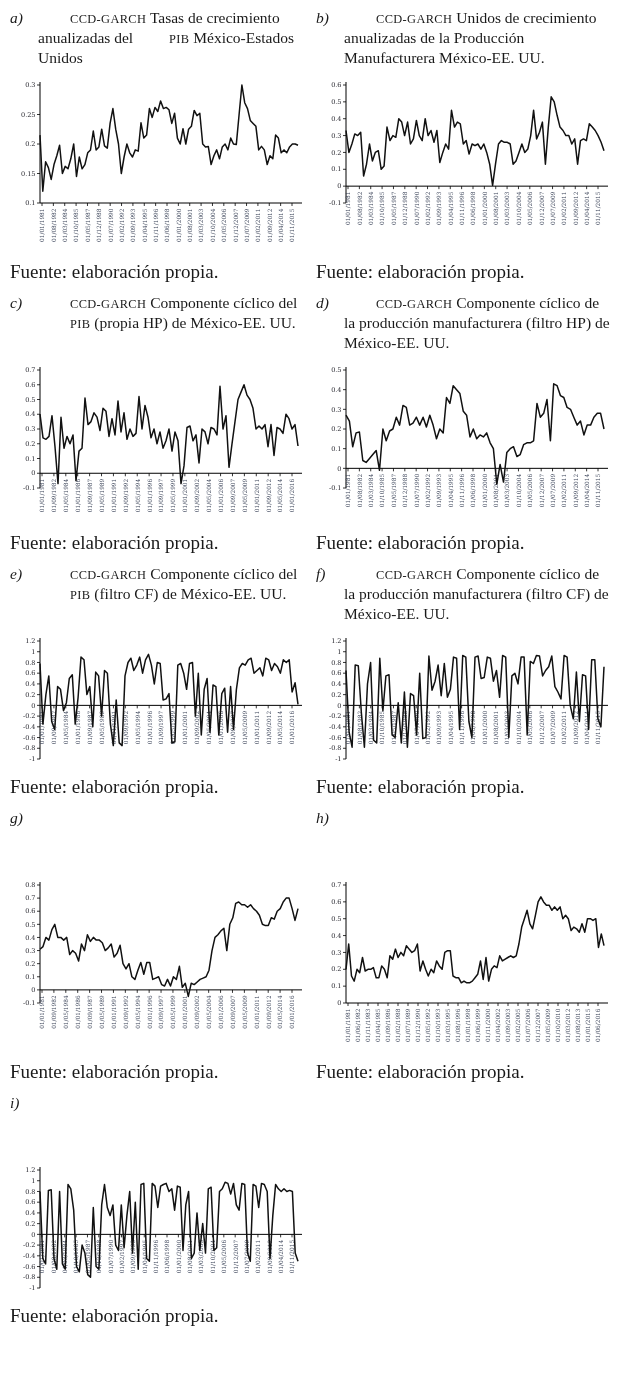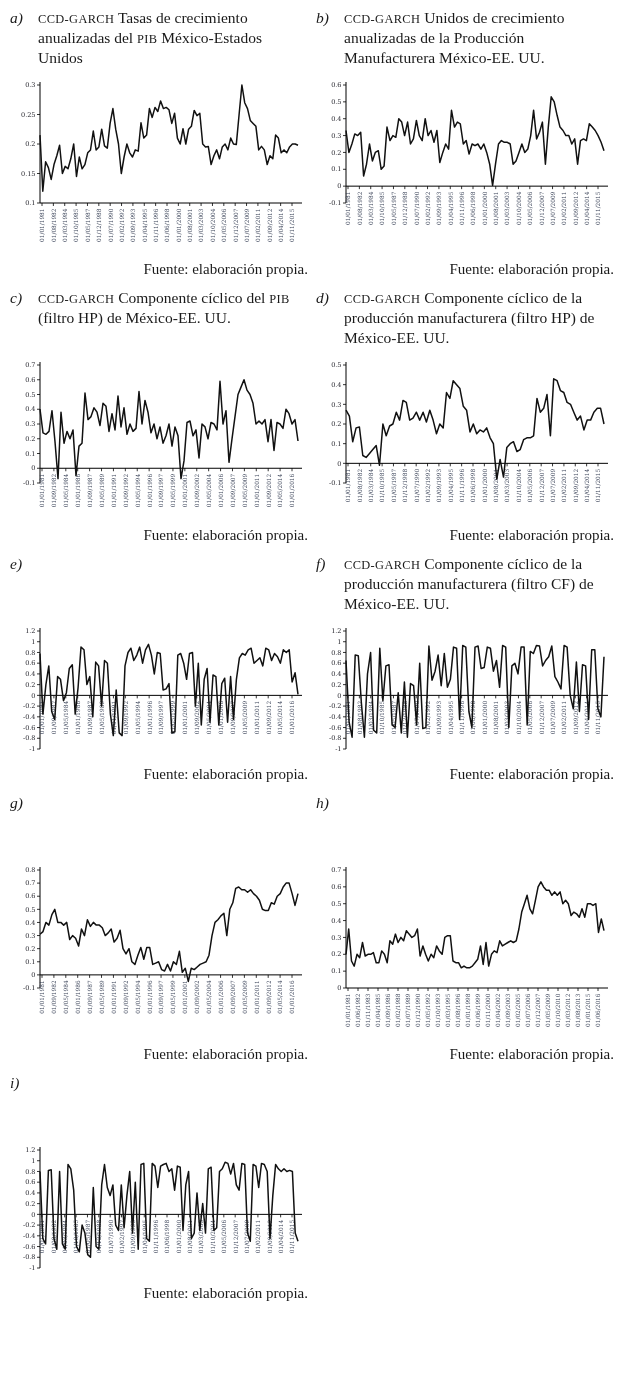--- a/index.html
+++ b/index.html
@@ -11,23 +11,23 @@
   }
   .grid{
     display:grid;
     grid-template-columns:298px 298px;
     column-gap:8px; row-gap:10px;
   }
   .panel{display:flex;flex-direction:column;}
   .panel-head{display:flex;align-items:flex-start;min-height:66px;margin-bottom:4px;}
   .letter{flex:0 0 28px;font-style:italic;font-size:15.5px;line-height:1.28;}
   .ptitle{flex:1;font-size:15.5px;line-height:1.28;}
-  .ptitle .sc{font-size:0.8em;letter-spacing:0.03em;}
+  .ptitle .sc{font-size:0.8em;letter-spacing:0.03em;margin-left:32px;}
   .chart{display:block;margin-left:2px;}
-  .fuente{margin-top:auto;padding-top:8px;font-size:15px;text-align:right;}
+  .fuente{margin-top:auto;padding-top:8px;font-size:19px;}
   svg text{font-family:"DejaVu Serif","Liberation Serif",serif;}
 </style>
 </head>
 <body>
 
 <div class="page">
   <div class="grid">
 
     <section class="panel">
       <div class="panel-head">
@@ -169,21 +169,21 @@
           <line x1="280" y1="108.14285714285715" x2="280" y2="111.14285714285715" stroke="#000" stroke-width="0.8"></line>
           <text x="282.4" y="113.64285714285715" text-anchor="end" font-size="5.8" fill="#333c52" transform="rotate(-90 282.4 113.64285714285715)">01/11/2015</text>
           <polyline points="28.0,52.5 30.9,74.4 33.9,66.0 36.8,55.9 39.7,57.6 42.7,54.2 45.6,98.0 48.5,86.2 51.5,66.0 54.4,82.9 57.3,74.4 60.3,72.7 63.2,91.3 66.1,87.9 69.0,49.1 72.0,62.6 74.9,57.6 77.8,59.3 80.8,40.7 83.7,44.1 86.6,57.6 89.6,44.1 92.5,66.0 95.4,60.9 98.4,42.4 101.3,57.6 104.2,62.6 107.2,40.7 110.1,57.6 113.0,52.5 116.0,64.3 118.9,52.5 121.8,84.5 124.8,74.4 127.7,66.0 130.6,71.1 133.5,32.3 136.5,49.1 139.4,44.1 142.3,45.8 145.3,66.0 148.2,62.6 151.1,76.1 154.1,66.0 157.0,67.7 159.9,66.0 162.9,71.1 165.8,66.0 168.7,74.4 171.7,86.2 174.6,107.3 177.5,86.2 180.5,66.0 183.4,62.6 186.3,64.3 189.3,64.3 192.2,66.0 195.1,86.2 198.0,82.9 201.0,74.4 203.9,66.0 206.8,74.4 209.8,71.1 212.7,57.6 215.6,32.3 218.6,60.9 221.5,54.2 224.4,44.1 227.4,86.2 230.3,49.1 233.2,18.8 236.2,23.9 239.1,37.3 242.0,49.1 245.0,52.5 247.9,57.6 250.8,57.6 253.8,66.0 256.7,60.9 259.6,86.2 262.5,62.6 265.5,60.9 268.4,62.6 271.3,45.8 274.3,49.1 277.2,52.5 280.1,57.6 283.1,64.3 286.0,72.7" fill="none" stroke="#111111" stroke-width="1.5" stroke-linejoin="round"></polyline>
         </svg>
       <div class="fuente">Fuente: elaboración propia.</div>
     </section>
 
     <section class="panel">
       <div class="panel-head">
         <span class="letter">c)</span>
-        <div class="ptitle"><span class="sc">CCD-GARCH</span><span> Componente cíclico del </span><span class="sc">PIB</span><span> (filtro HP) de México-EE. UU.</span></div>
+        <div class="ptitle"><span class="sc">CCD-GARCH</span><span> Componente cíclico del </span><span class="sc">PIB</span><span> (propia HP) de México-EE. UU.</span></div>
       </div>
       <svg class="chart" xmlns="http://www.w3.org/2000/svg" width="294" height="161" viewBox="0 0 294 161">
           <line x1="28" y1="4" x2="28" y2="125" stroke="#000" stroke-width="1"></line>
           <line x1="28" y1="110.25" x2="290" y2="110.25" stroke="#000" stroke-width="1"></line>
           <line x1="25" y1="7" x2="28" y2="7" stroke="#000" stroke-width="0.8"></line>
           <text x="23.5" y="9.2" text-anchor="end" font-size="6.5" fill="#26262e">0.7</text>
           <line x1="25" y1="21.75" x2="28" y2="21.75" stroke="#000" stroke-width="0.8"></line>
           <text x="23.5" y="23.95" text-anchor="end" font-size="6.5" fill="#26262e">0.6</text>
           <line x1="25" y1="36.5" x2="28" y2="36.5" stroke="#000" stroke-width="0.8"></line>
           <text x="23.5" y="38.7" text-anchor="end" font-size="6.5" fill="#26262e">0.5</text>
@@ -317,20 +317,21 @@
           <line x1="280" y1="105.33333333333334" x2="280" y2="108.33333333333334" stroke="#000" stroke-width="0.8"></line>
           <text x="282.4" y="110.83333333333334" text-anchor="end" font-size="5.8" fill="#333c52" transform="rotate(-90 282.4 110.83333333333334)">01/11/2015</text>
           <polyline points="28.0,52.2 31.4,58.1 34.7,83.7 38.1,69.9 41.4,69.0 44.8,97.5 48.1,99.4 51.5,95.5 54.8,91.6 58.2,87.6 61.5,107.3 64.9,66.0 68.2,77.8 71.6,68.0 74.9,66.0 78.3,54.2 81.6,62.1 85.0,42.4 88.3,44.4 91.7,62.1 95.0,60.1 98.4,54.2 101.7,62.1 105.1,54.2 108.4,64.0 111.8,52.2 115.1,62.1 118.5,75.8 121.8,66.0 125.2,69.9 128.5,34.5 131.9,40.4 135.2,22.7 138.6,26.7 141.9,30.6 145.3,48.3 148.6,52.2 152.0,73.9 155.3,66.0 158.7,75.8 162.0,71.9 165.4,73.9 168.7,69.9 172.1,79.8 175.4,85.7 178.8,121.1 182.1,101.4 185.5,119.1 188.8,89.6 192.2,85.7 195.5,83.7 198.9,93.5 202.2,91.6 205.6,81.7 208.9,79.8 212.3,79.8 215.6,77.8 219.0,40.4 222.3,54.2 225.7,50.3 229.0,36.5 232.4,77.8 235.7,20.8 239.1,22.7 242.4,32.6 245.8,34.5 249.1,44.4 252.5,46.3 255.8,54.2 259.2,62.1 262.5,58.1 265.9,71.9 269.2,62.1 272.6,62.1 275.9,54.2 279.3,50.3 282.6,50.3 286.0,66.0" fill="none" stroke="#111111" stroke-width="1.5" stroke-linejoin="round"></polyline>
         </svg>
       <div class="fuente">Fuente: elaboración propia.</div>
     </section>
 
     <section class="panel">
       <div class="panel-head">
         <span class="letter">e)</span>
+        <div class="ptitle"><span class="sc">CCD-GARCH</span><span> Componente cíclico del </span><span class="sc">PIB</span><span> (filtro CF) de México-EE. UU.</span></div>
       </div>
       <svg class="chart" xmlns="http://www.w3.org/2000/svg" width="294" height="134" viewBox="0 0 294 134">
           <line x1="28" y1="4" x2="28" y2="125" stroke="#000" stroke-width="1"></line>
           <line x1="28" y1="71.36363636363636" x2="290" y2="71.36363636363636" stroke="#000" stroke-width="1"></line>
           <line x1="25" y1="7" x2="28" y2="7" stroke="#000" stroke-width="0.8"></line>
           <text x="23.5" y="9.2" text-anchor="end" font-size="6.5" fill="#26262e">1.2</text>
           <line x1="25" y1="17.727272727272727" x2="28" y2="17.727272727272727" stroke="#000" stroke-width="0.8"></line>
           <text x="23.5" y="19.927272727272726" text-anchor="end" font-size="6.5" fill="#26262e">1</text>
           <line x1="25" y1="28.45454545454545" x2="28" y2="28.45454545454545" stroke="#000" stroke-width="0.8"></line>
           <text x="23.5" y="30.65454545454545" text-anchor="end" font-size="6.5" fill="#26262e">0.8</text>

